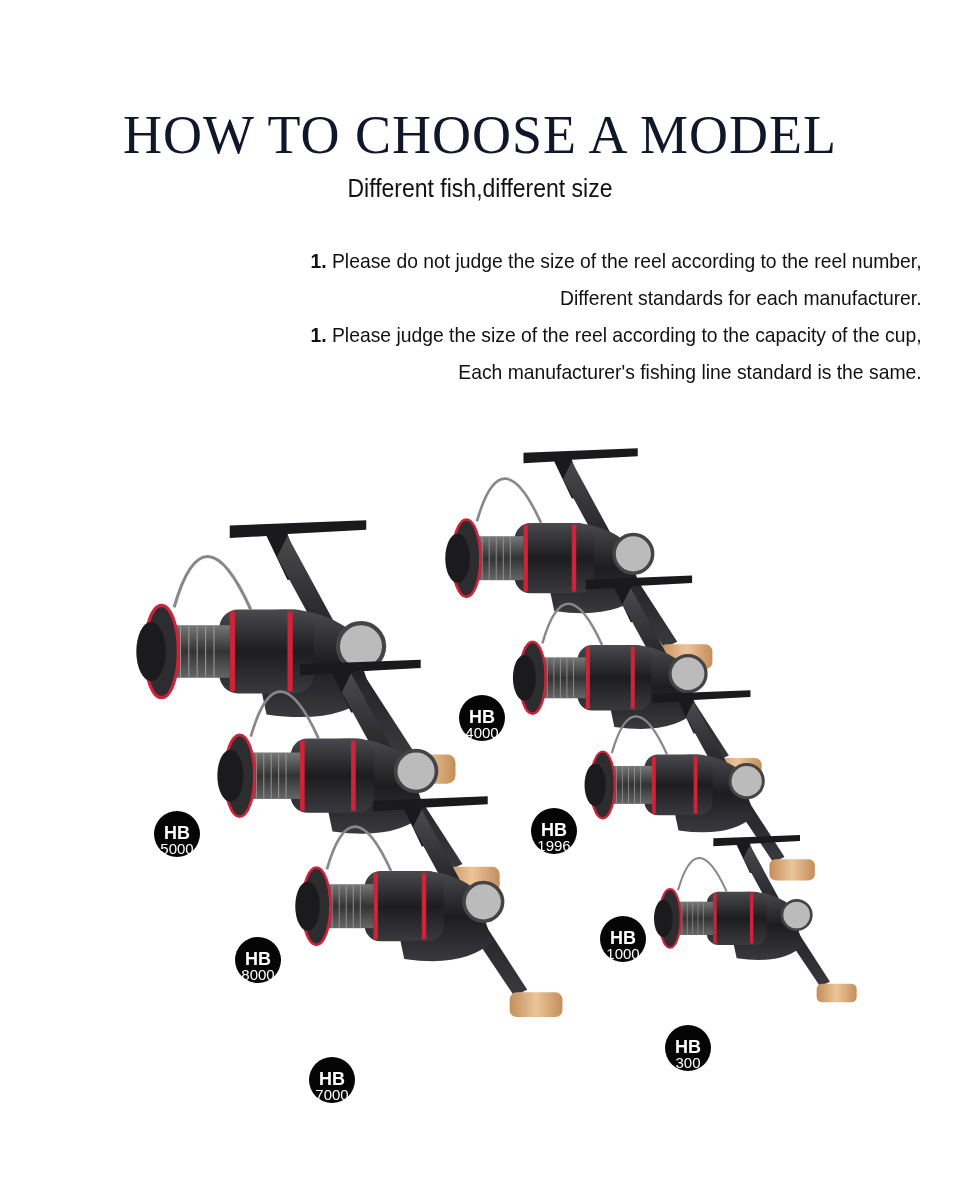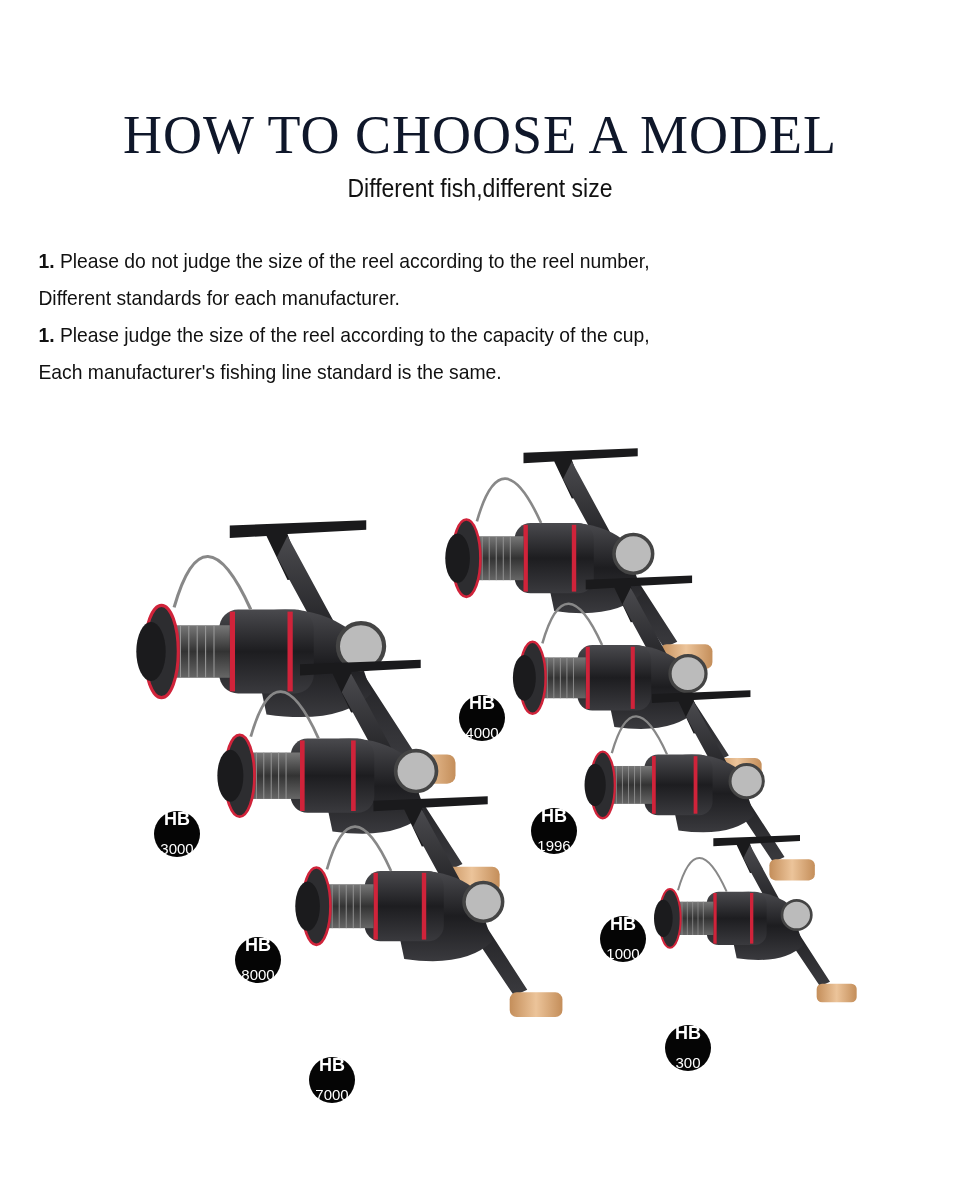--- a/index.html
+++ b/index.html
@@ -1,24 +1,24 @@
 <!DOCTYPE html>
 <html><head>
 <meta charset="utf-8">
 <style>
   html, body { margin:0; padding:0; background:#ffffff; }
   body { width:960px; height:1183px; position:relative; overflow:hidden; font-family:"Liberation Sans", sans-serif; color:#111; }
   .title { position:absolute; top:104px; left:0; width:960px; text-align:center; font-family:"Liberation Serif", serif; font-size:54px; letter-spacing:1px; font-weight:normal; color:#0f172a; margin:0; }
   .subtitle { position:absolute; top:174px; left:0; width:960px; text-align:center; font-size:25px; color:#111; transform:scaleX(0.92); }
-  .notes { position:absolute; top:242px; left:0; width:960px; text-align:left; font-size:21px; line-height:37px; color:#111; }
+  .notes { position:absolute; top:242px; left:0; width:960px; text-align:right; font-size:21px; line-height:37px; color:#111; }
   .notes .line { display:block; transform:scaleX(0.92); }
   .notes b { font-weight:bold; }
   .reels { position:absolute; left:0; top:420px; width:960px; height:720px; }
   .reel { position:absolute; }
-  .badge { position:absolute; width:46px; height:46px; border-radius:50%; background:#050505; color:#fff; text-align:center; display:flex; flex-direction:column; justify-content:space-between; align-items:center; line-height:16px; }
+  .badge { position:absolute; width:46px; height:46px; border-radius:50%; background:#050505; color:#fff; text-align:center; display:flex; flex-direction:column; justify-content:flex-end; align-items:center; line-height:16px; }
   .badge .hb { font-weight:bold; font-size:18px; }
   .badge .num { font-size:15px; }
 </style>
 </head>
 <body>
 
 <h1 class="title">HOW TO CHOOSE A MODEL</h1>
 <div class="subtitle">Different fish,different size</div>
 
 <div class="notes">
@@ -96,21 +96,21 @@
     </svg>
   <svg class="reel" style="left:580px;top:265px" width="250" height="215" viewBox="0 0 330 280">
       <use href="#reel-shape"></use>
     </svg>
   <svg class="reel" style="left:650px;top:410px" width="220" height="190" viewBox="0 0 330 280">
       <use href="#reel-shape"></use>
     </svg>
 
   <div class="badge" style="left:154px;top:391px">
       <span class="hb">HB</span>
-      <span class="num">3000</span>
+      <span class="num">5000</span>
     </div>
   <div class="badge" style="left:235px;top:517px">
       <span class="hb">HB</span>
       <span class="num">8000</span>
     </div>
   <div class="badge" style="left:309px;top:637px">
       <span class="hb">HB</span>
       <span class="num">7000</span>
     </div>
   <div class="badge" style="left:459px;top:275px">

